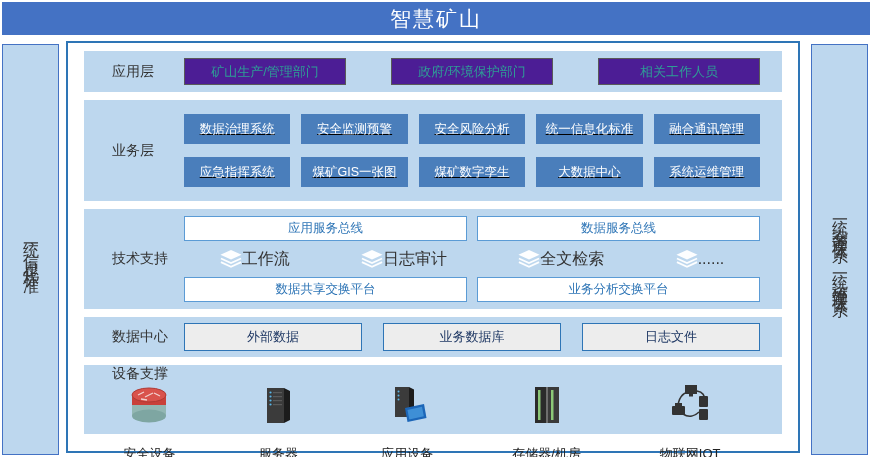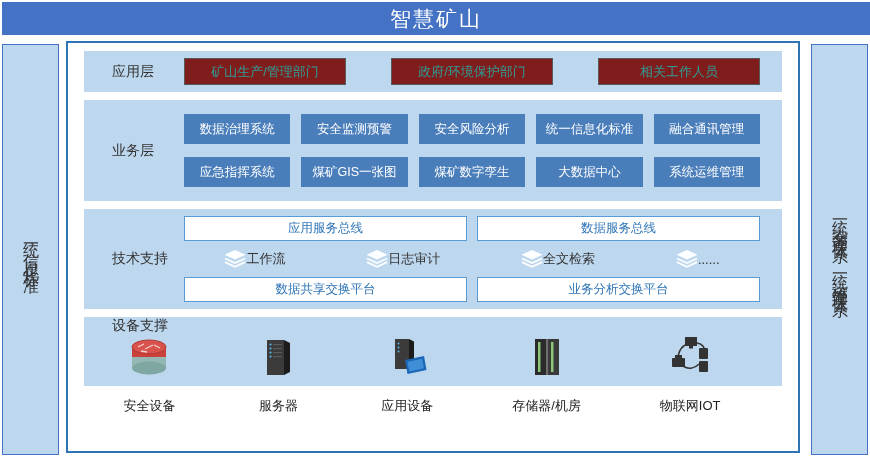--- a/index.html
+++ b/index.html
@@ -27,37 +27,37 @@
   .row:last-child { margin-bottom:0; }
   .r1 { height:41px; } .r2 { height:101px; } .r3 { height:100px; }
   .r4 { height:40px; } .r5 { height:69px;flex-direction:column; }
 
   .rlabel { width:100px; flex:none; display:flex; align-items:center;
     padding-left:28px; font-size:14px; color:#333; }
   .rcontent { flex:1; padding-right:22px; }
 
   
   .app-boxes { display:flex; align-items:center; justify-content:space-between; }
-  .app-box { width:162px; height:27px; background:#7f1d1d; border:1px solid #595959;
+  .app-box { width:162px; height:27px; background:#4c1d95; border:1px solid #595959;
     color:#2E9E96; font-size:13px; display:flex; align-items:center; justify-content:center; }
 
   
-  .biz { display:flex; flex-direction:column; justify-content:center; gap:13px; }
+  .biz { display:flex; flex-direction:column; justify-content:center; gap:13px;text-decoration:underline; }
   .biz-row { display:flex; gap:11px; }
   .biz-btn { flex:1; height:30px; background:#4A7EBB; color:#fff; font-size:12.5px;
     display:flex; align-items:center; justify-content:center; }
 
   
   .tech { display:flex; flex-direction:column; justify-content:space-between;
     padding-top:7px; padding-bottom:7px; }
   .wide-row { display:flex; gap:10px; }
   .wide-box { flex:1; height:25px; background:#fff; border:1px solid #5B9BD5;
     color:#2E75B6; font-size:12.5px; display:flex; align-items:center; justify-content:center; }
   .mw-row { display:flex; align-items:center; justify-content:space-around; }
-  .mw { display:flex; align-items:center; color:#333; font-size:13px; }
+  .mw { display:flex; align-items:center; color:#333; font-size:16px; }
   .layers-ico { width:22px; height:18px; }
 
   
   .dc-boxes { display:flex; align-items:center; justify-content:space-between; }
   .dc-box { width:178px; height:28px; background:#EDEDED; border:1px solid #2E75B6;
     color:#1F3864; font-size:13px; display:flex; align-items:center; justify-content:center; }
 
   
   .dev-row { display:flex; align-items:center; justify-content:space-around; }
   .dev { display:flex; flex-direction:column; align-items:center; }
@@ -147,20 +147,28 @@
             <span>......</span>
           </div>
         </div>
         <div class="wide-row">
           <div class="wide-box">数据共享交换平台</div>
           <div class="wide-box">业务分析交换平台</div>
         </div>
       </div>
     </div>
 
+    <div class="row r4">
+      <div class="rlabel">数据中心</div>
+      <div class="rcontent dc-boxes">
+        <div class="dc-box">外部数据</div>
+        <div class="dc-box">业务数据库</div>
+        <div class="dc-box">日志文件</div>
+      </div>
+    </div>
 
     <div class="row r5">
       <div class="rlabel">设备支撑</div>
       <div class="rcontent dev-row">
 
         <div class="dev">
           <svg viewBox="0 0 48 44">
             <rect x="7" y="12" width="34" height="11" fill="#C9413A"></rect>
             <rect x="7" y="22" width="34" height="11" fill="#93B7B3"></rect>
             <ellipse cx="24" cy="33" rx="17" ry="6.5" fill="#7EA6A2"></ellipse>

